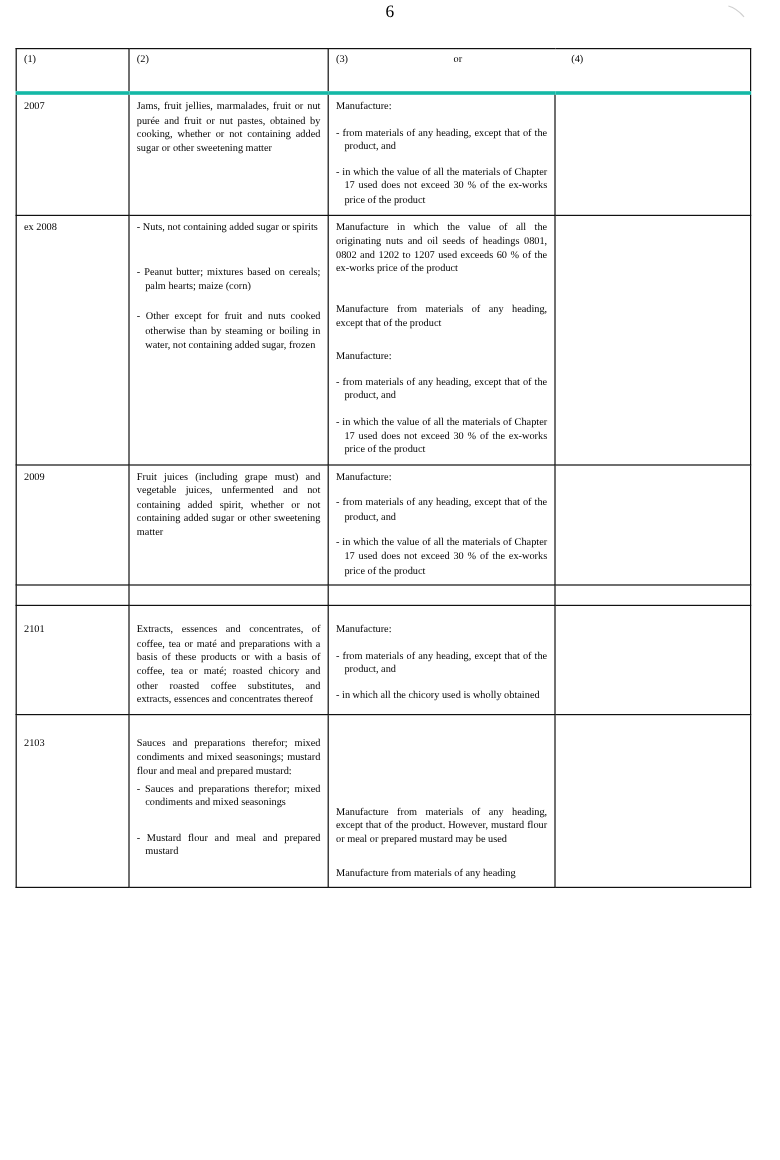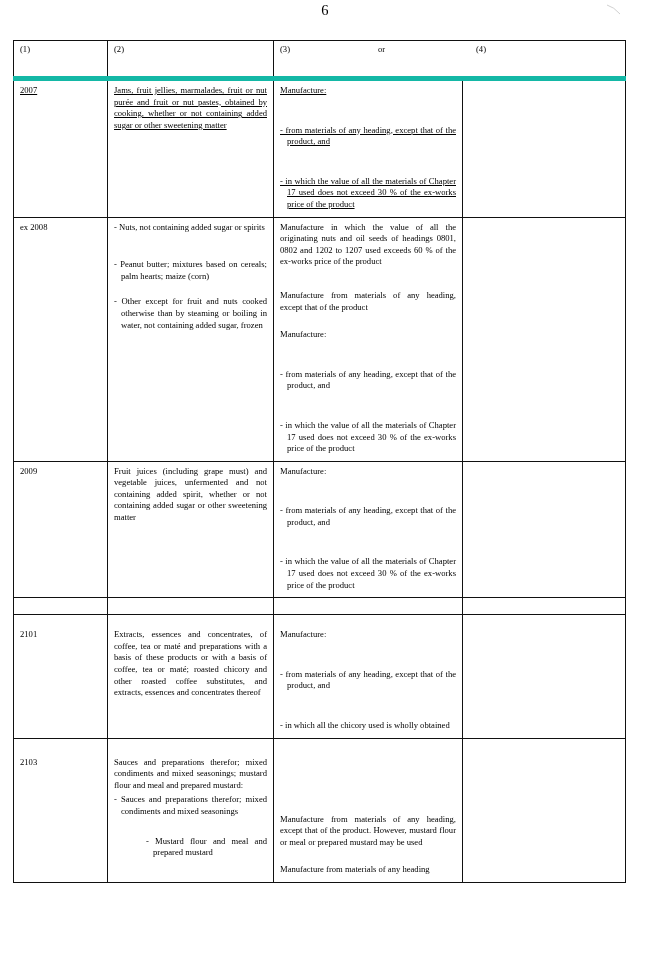--- a/index.html
+++ b/index.html
@@ -87,32 +87,32 @@
     white-space: nowrap;
   }
   td.desc, td.rule {
     padding-top: 6px;
   }
   .just {
     text-align: justify;
     text-justify: inter-word;
     margin: 0;
   }
-  .just + .just { margin-top: 28px; }
+  .just + .just { margin-top: 10px; }
   .dash {
     padding-left: 7px;
     text-indent: -7px;
   }
 
   
   .blk { }
   .blk + .blk { margin-top: 14px; }
 
   
-  tr.group > td { border-top: 5px solid #14b8a6; text-decoration: underline; }
+  tr.group > td { border-top: 3px solid #14b8a6; }
   tr.cont > td { border-top: none; }
 
   td.nob { border-bottom: none; }
   td.not { border-top: none; }
 </style>
 </head>
 <body>
 
 <div class="page-number">6</div>
 
@@ -218,21 +218,21 @@
       <td class="rule not nob"></td>
     </tr>
 
     <tr class="cont">
       <td class="code not nob" style="padding-top:18px;">2103</td>
       <td class="desc not nob" style="padding-top:18px;">
         <p class="just">Sauces and preparations therefor; mixed condiments and mixed seasonings; mustard flour and meal and prepared mustard:</p>
         <div class="blk" style="margin-top:3px;">
           <p class="just dash">- Sauces and preparations therefor; mixed condiments and mixed seasonings</p>
         </div>
-        <div class="blk" style="margin-top:18px;margin-left:32px;">
+        <div class="blk" style="margin-top:18px;">
           <p class="just dash">- Mustard flour and meal and prepared mustard</p>
         </div>
       </td>
       <td class="rule not nob" style="padding-top:18px;">
         <div class="blk" style="margin-top:57px;">
           <p class="just">Manufacture from materials of any heading, except that of the product. However, mustard flour or meal or prepared mustard may be used</p>
         </div>
         <div class="blk" style="margin-top:16px;">
           <p class="just">Manufacture from materials of any heading</p>
         </div>

